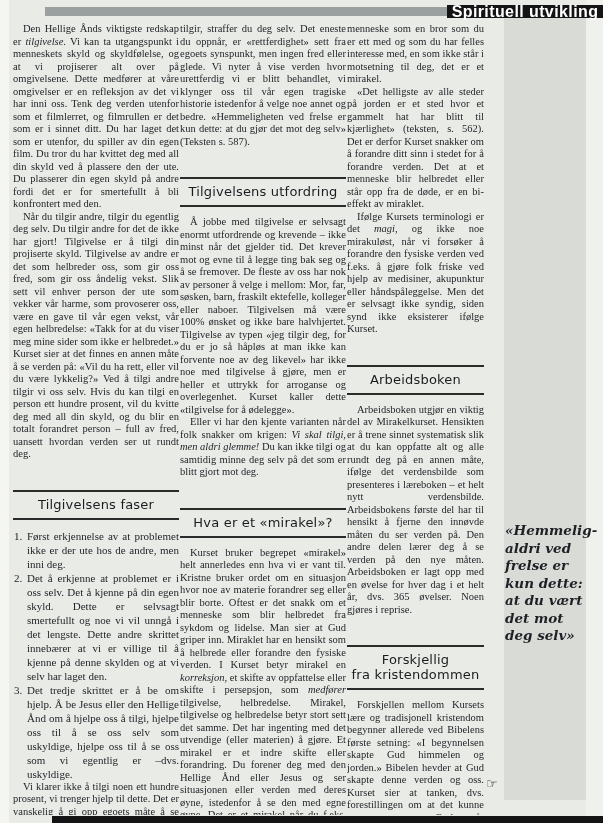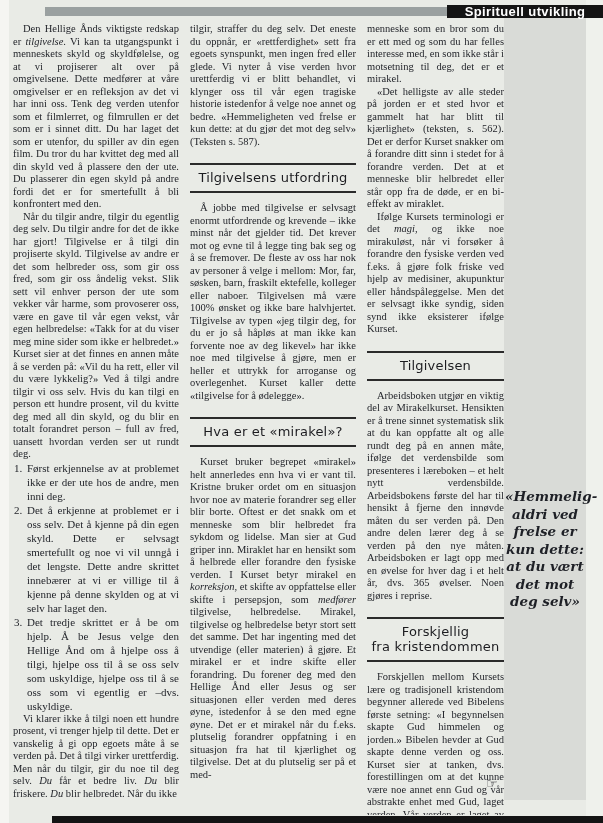--- a/index.html
+++ b/index.html
@@ -14,55 +14,55 @@
     color:var(--ink);
   }
   .edge-left{position:absolute;left:0;top:0;width:9px;height:823px;background:var(--edge-left);}
   .edge-right{position:absolute;left:586px;top:0;width:17px;height:823px;background:var(--edge-right);}
   .quote-strip{position:absolute;left:504px;top:18px;width:82px;height:782px;background:var(--strip-bg);}
   .top-bar{position:absolute;top:5px;left:45px;width:558px;height:13px;display:flex;z-index:5;}
   .top-bar .bar-gray{flex:1;background:var(--bar-gray);margin-top:2px;height:9px;}
   .top-bar .bar-black{
     width:156px;background:var(--bar-black);color:#ffffff;
     font-family:"Liberation Sans","DejaVu Sans",sans-serif;
-    font-size:13px;font-weight:bold;letter-spacing:0.4px;
+    font-size:16px;font-weight:bold;letter-spacing:0.4px;
     display:flex;align-items:center;justify-content:center;
   }
   .bottom-bar{position:absolute;left:52px;right:0;bottom:0;height:7px;background:var(--bar-black);}
   .columns{
     position:absolute;left:13px;top:23px;width:491px;height:792px;
-    display:flex;gap:11px;overflow:hidden;
+    display:flex;gap:1px;overflow:hidden;
   }
   .col{overflow:hidden;}
   .col-0{width:166px;}
   .col-1{width:166px;}
   .col-2{width:137px;}
   .body-p{
     margin:0;font-size:10.5px;line-height:12.5px;text-align:justify;
   }
   .body-p.indent{text-indent:10px;}
   .body-p em,.num-list em{font-style:italic;}
   .section-heading{
     border-top:2px solid var(--rule);border-bottom:2px solid var(--rule);
-    margin:15px 0 9px;padding:5px 1px 6px;
+    margin:29px 0 9px;padding:5px 1px 6px;
     font-family:"DejaVu Sans","Liberation Sans",sans-serif;
     font-size:13px;font-weight:normal;letter-spacing:0.2px;
     text-align:center;color:#1c1c20;white-space:pre-line;line-height:15px;
   }
   .num-list{
     margin:0;padding:0 0 0 14px;list-style:none;counter-reset:item;
     font-size:11px;line-height:14px;
   }
   .num-list li{counter-increment:item;position:relative;text-align:justify;}
   .num-list li::before{content:counter(item) ".";position:absolute;left:-13px;}
   .pull-quote{
-    position:absolute;left:505px;top:488px;width:80px;
+    position:absolute;left:505px;top:522px;width:80px;
     font-family:"DejaVu Serif","Liberation Serif",serif;
     font-weight:bold;font-style:italic;
-    font-size:13.5px;line-height:17.5px;text-align:center;color:#1e2026;
+    font-size:13.5px;line-height:17.5px;color:#1e2026;
   }
   .quote-line{display:block;}
   .hand-icon{
     position:absolute;left:486px;top:776px;font-size:13px;color:#333338;
     font-family:"DejaVu Sans",sans-serif;
   }
 </style>
 </head>
 <body>
 
@@ -72,39 +72,41 @@
 
 <div class="top-bar">
   <div class="bar-gray"></div>
   <div class="bar-black">Spirituell utvikling</div>
 </div>
 
 <div class="columns" id="columns">
     <div class="col col-0">
       <p class="body-p indent">Den Hellige Ånds viktigste redskap er <em>tilgivelse</em>. Vi kan ta utgangspunkt i menneskets skyld og skyldfølelse, og at vi projiserer alt over på omgivelsene. Dette medfører at våre omgivelser er en refleksjon av det vi har inni oss. Tenk deg verden utenfor som et filmlerret, og filmrullen er det som er i sinnet ditt. Du har laget det som er utenfor, du spiller av din egen film. Du tror du har kvittet deg med all din skyld ved å plassere den der ute. Du plasserer din egen skyld på andre fordi det er for smertefullt å bli konfrontert med den.</p>
       <p class="body-p indent">Når du tilgir andre, tilgir du egentlig deg selv. Du tilgir andre for det de ikke har gjort! Tilgivelse er å tilgi din projiserte skyld. Tilgivelse av andre er det som helbreder oss, som gir oss fred, som gir oss åndelig vekst. Slik sett vil enhver person der ute som vekker vår harme, som provoserer oss, være en gave til vår egen vekst, vår egen helbredelse: «Takk for at du viser meg mine sider som ikke er helbredet.» Kurset sier at det finnes en annen måte å se verden på: «Vil du ha rett, eller vil du være lykkelig?» Ved å tilgi andre tilgir vi oss selv. Hvis du kan tilgi en person ett hundre prosent, vil du kvitte deg med all din skyld, og du blir en totalt forandret person – full av fred, uansett hvordan verden ser ut rundt deg.</p>
+      <h2 class="section-heading">Tilgivelsens faser</h2>
       <ol class="num-list">
         <li>Først erkjennelse av at problemet ikke er der ute hos de andre, men inni deg.</li>
         <li>Det å erkjenne at problemet er i oss selv. Det å kjenne på din egen skyld. Dette er selvsagt smertefullt og noe vi vil unngå i det lengste. Dette andre skrittet innebærer at vi er villige til å kjenne på denne skylden og at vi selv har laget den.</li>
-        <li>Det tredje skrittet er å be om hjelp. Å be Jesus velge den Hellige Ånd om å hjelpe oss å tilgi, hjelpe oss til å se oss selv som uskyldige, hjelpe oss til å se oss som vi egentlig er –dvs. uskyldige.</li>
+        <li>Det tredje skrittet er å be om hjelp. Å be Jesus eller den Hellige Ånd om å hjelpe oss å tilgi, hjelpe oss til å se oss selv som uskyldige, hjelpe oss til å se oss som vi egentlig er –dvs. uskyldige.</li>
       </ol>
       <p class="body-p indent">Vi klarer ikke å tilgi noen ett hundre prosent, vi trenger hjelp til dette. Det er vanskelig å gi opp egoets måte å se verden på. Det å tilgi virker urettferdig. Men når du tilgir, gir du noe til deg selv. <em>Du</em> får et bedre liv. <em>Du</em> blir friskere. <em>Du</em> blir helbredet. Når du ikke</p>
     </div>
     <div class="col col-1">
       <p class="body-p">tilgir, straffer du deg selv. Det eneste du oppnår, er «rettferdighet» sett fra egoets synspunkt, men ingen fred eller glede. Vi nyter å vise verden hvor urettferdig vi er blitt behandlet, vi klynger oss til vår egen tragiske historie istedenfor å velge noe annet og bedre. «Hemmeligheten ved frelse er kun dette: at du gjør det mot deg selv» (Teksten s. 587).</p>
       <h2 class="section-heading">Tilgivelsens utfordring</h2>
       <p class="body-p indent">Å jobbe med tilgivelse er selvsagt enormt utfordrende og krevende – ikke minst når det gjelder tid. Det krever mot og evne til å legge ting bak seg og å se fremover. De fleste av oss har nok av personer å velge i mellom: Mor, far, søsken, barn, fraskilt ektefelle, kolleger eller naboer. Tilgivelsen må være 100% ønsket og ikke bare halvhjertet. Tilgivelse av typen «jeg tilgir deg, for du er jo så håpløs at man ikke kan forvente noe av deg likevel» har ikke noe med tilgivelse å gjøre, men er heller et uttrykk for arroganse og overlegenhet. Kurset kaller dette «tilgivelse for å ødelegge».</p>
+      <p class="body-p indent">Eller vi har den kjente varianten når folk snakker om krigen: <em>Vi skal tilgi, men aldri glemme!</em> Du kan ikke tilgi og samtidig minne deg selv på det som er blitt gjort mot deg.</p>
       <h2 class="section-heading">Hva er et «mirakel»?</h2>
       <p class="body-p indent">Kurset bruker begrepet «mirakel» helt annerledes enn hva vi er vant til. Kristne bruker ordet om en situasjon hvor noe av materie forandrer seg eller blir borte. Oftest er det snakk om et menneske som blir helbredet fra sykdom og lidelse. Man sier at Gud griper inn. Miraklet har en hensikt som å helbrede eller forandre den fysiske verden. I Kurset betyr mirakel en <em>korreksjon</em>, et skifte av oppfattelse eller skifte i persepsjon, som <em>medfører</em> tilgivelse, helbredelse. Mirakel, tilgivelse og helbredelse betyr stort sett det samme. Det har ingenting med det utvendige (eller materien) å gjøre. Et mirakel er et indre skifte eller forandring. Du forener deg med den Hellige Ånd eller Jesus og ser situasjonen eller verden med deres øyne, istedenfor å se den med egne øyne. Det er et mirakel når du f.eks. plutselig forandrer oppfatning i en situasjon fra hat til kjærlighet og tilgivelse. Det at du plutselig ser på et med-</p>
     </div>
     <div class="col col-2">
       <p class="body-p">menneske som en bror som du er ett med og som du har felles interesse med, en som ikke står i motsetning til deg, det er et mirakel.</p>
       <p class="body-p indent">«Det helligste av alle steder på jorden er et sted hvor et gammelt hat har blitt til kjærlighet» (teksten, s. 562). Det er derfor Kurset snakker om å forandre ditt sinn i stedet for å forandre verden. Det at et menneske blir helbredet eller står opp fra de døde, er en bi-effekt av miraklet.</p>
       <p class="body-p indent">Ifølge Kursets terminologi er det <em>magi</em>, og ikke noe mirakuløst, når vi forsøker å forandre den fysiske verden ved f.eks. å gjøre folk friske ved hjelp av medisiner, akupunktur eller håndspåleggelse. Men det er selvsagt ikke syndig, siden synd ikke eksisterer ifølge Kurset.</p>
-      <h2 class="section-heading">Tilgivelsen</h2>
+      <h2 class="section-heading">Arbeidsboken</h2>
       <p class="body-p indent">Arbeidsboken utgjør en viktig del av Mirakelkurset. Hensikten er å trene sinnet systematisk slik at du kan oppfatte alt og alle rundt deg på en annen måte, ifølge det verdensbilde som presenteres i læreboken – et helt nytt verdensbilde. Arbeidsbokens første del har til hensikt å fjerne den innøvde måten du ser verden på. Den andre delen lærer deg å se verden på den nye måten. Arbeidsboken er lagt opp med en øvelse for hver dag i et helt år, dvs. 365 øvelser. Noen gjøres i reprise.</p>
       <h2 class="section-heading">Forskjellig
 fra kristendommen</h2>
       <p class="body-p indent">Forskjellen mellom Kursets lære og tradisjonell kristendom begynner allerede ved Bibelens første setning: «I begynnelsen skapte Gud himmelen og jorden.» Bibelen hevder at Gud skapte denne verden og oss. Kurset sier at tanken, dvs. forestillingen om at det kunne være noe annet enn Gud og vår abstrakte enhet med Gud, laget verden. Vår verden er laget av vårt ego. Det vi ser rundt oss, er resultatet av våre tanker. Hadde Gud skapt denne verden, ville den vært perfekt og evigvarende.</p>
     </div>
   </div>
 
 <div class="pull-quote" id="pull-quote">
     <span class="quote-line">«Hemmelig-</span>
     <span class="quote-line">aldri ved</span>

